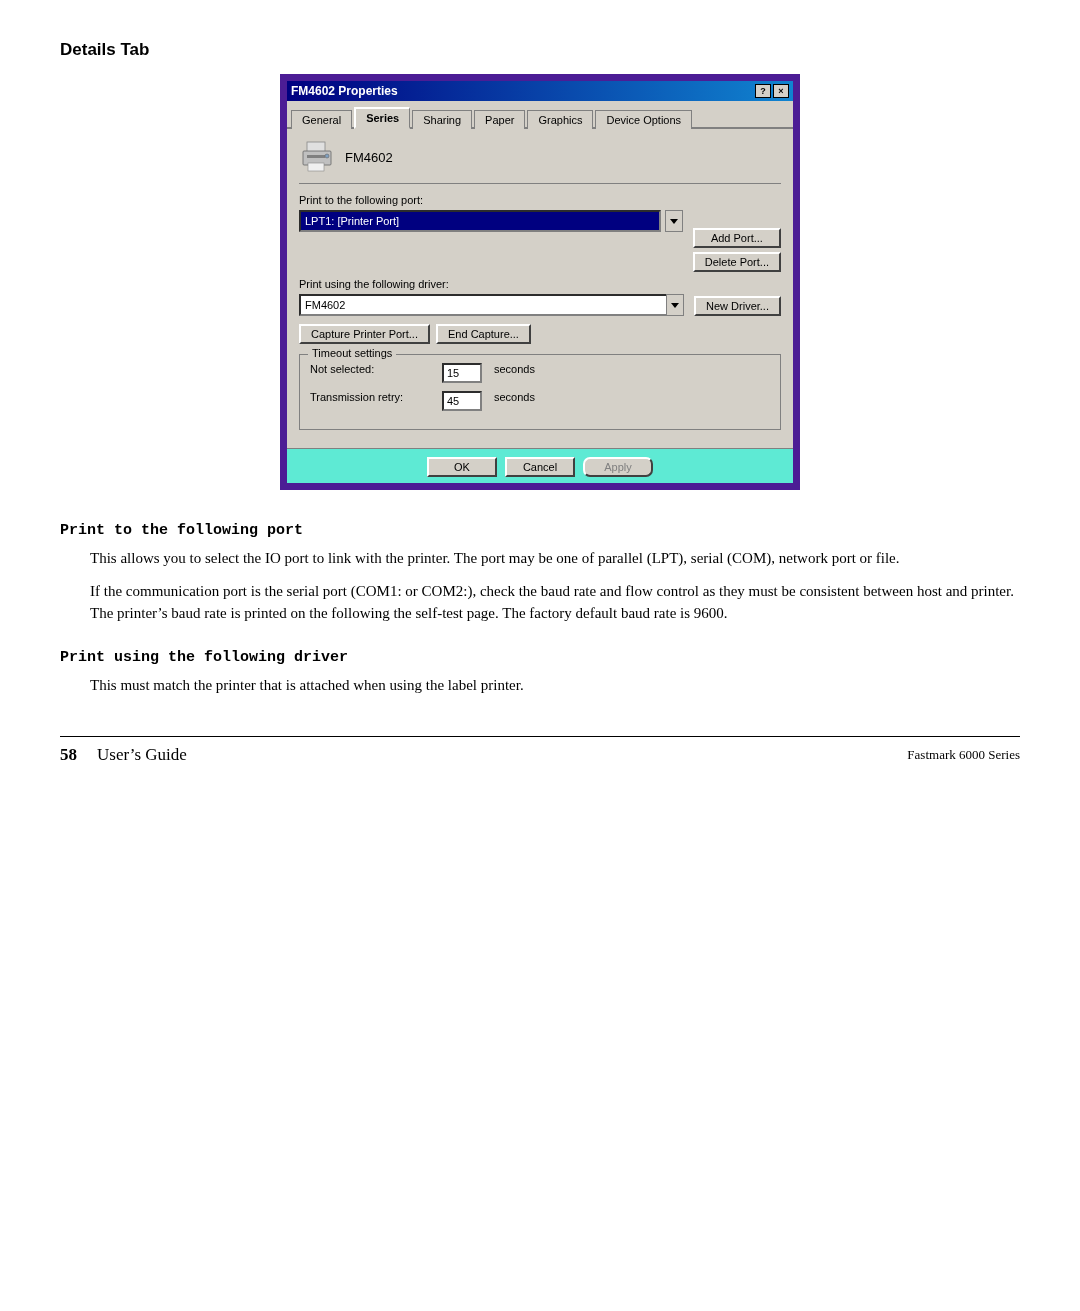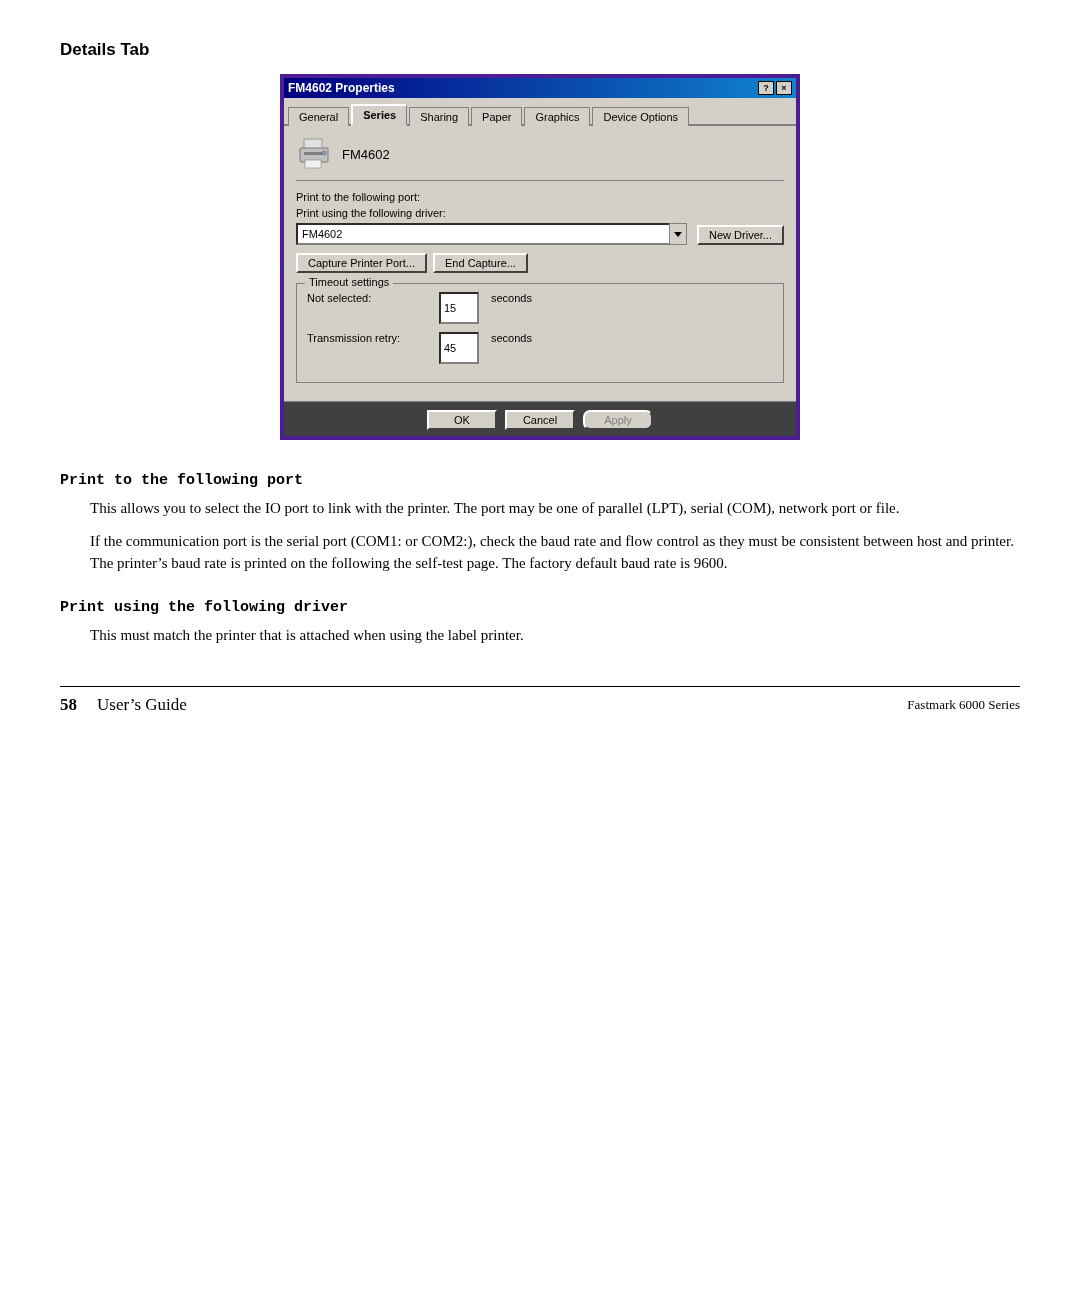--- a/index.html
+++ b/index.html
@@ -24,22 +24,22 @@
 
     
     .dialog-wrapper {
       display: flex;
       justify-content: center;
       margin-bottom: 32px;
     }
 
     .dialog {
       width: 520px;
-      border: 4px solid #4c1d95;
-      background: #404040;
+      border: 7px solid #4c1d95;
+      background: #5eead4;
       font-family: Arial, sans-serif;
       font-size: 12px;
     }
 
     .dialog-titlebar {
       background: linear-gradient(to right, #000080, #1084d0);
       color: white;
       display: flex;
       align-items: center;
       justify-content: space-between;
@@ -280,21 +280,21 @@
       font-size: 11px;
     }
 
     .timeout-input {
       width: 40px;
       border: 2px inset #808080;
       background: #fff;
       padding: 1px 3px;
       font-size: 11px;
       font-family: Arial, sans-serif;
-      height: 32px;
+      height: 20px;
     }
 
     .timeout-unit {
       font-size: 11px;
     }
 
     
     .bottom-buttons-row {
       display: flex;
       justify-content: center;
@@ -409,20 +409,36 @@
 
           <circle cx="28" cy="15" r="2" fill="#80a0c0" stroke="#555" stroke-width="0.5"></circle>
         </svg>
         <span class="printer-name">FM4602</span>
       </div>
 
       <hr class="separator-line">
 
       <div class="field-label">Print to the following port:</div>
 
+      <div class="port-section">
+        <div class="port-left">
+          <div class="port-row">
+            <div class="port-select">
+              <span>LPT1:  [Printer Port]</span>
+            </div>
+            <div class="port-select-arrow">
+              <span class="arrow-down"></span>
+            </div>
+          </div>
+        </div>
+        <div class="port-right">
+          <button class="win-button">Add Port...</button>
+          <button class="win-button">Delete Port...</button>
+        </div>
+      </div>
 
       <div class="field-label">Print using the following driver:</div>
       <div class="driver-section">
         <div class="driver-left">
           <div class="driver-select-row">
             <div class="driver-select">
               <span>FM4602</span>
             </div>
             <div class="port-select-arrow">
               <span class="arrow-down"></span>

